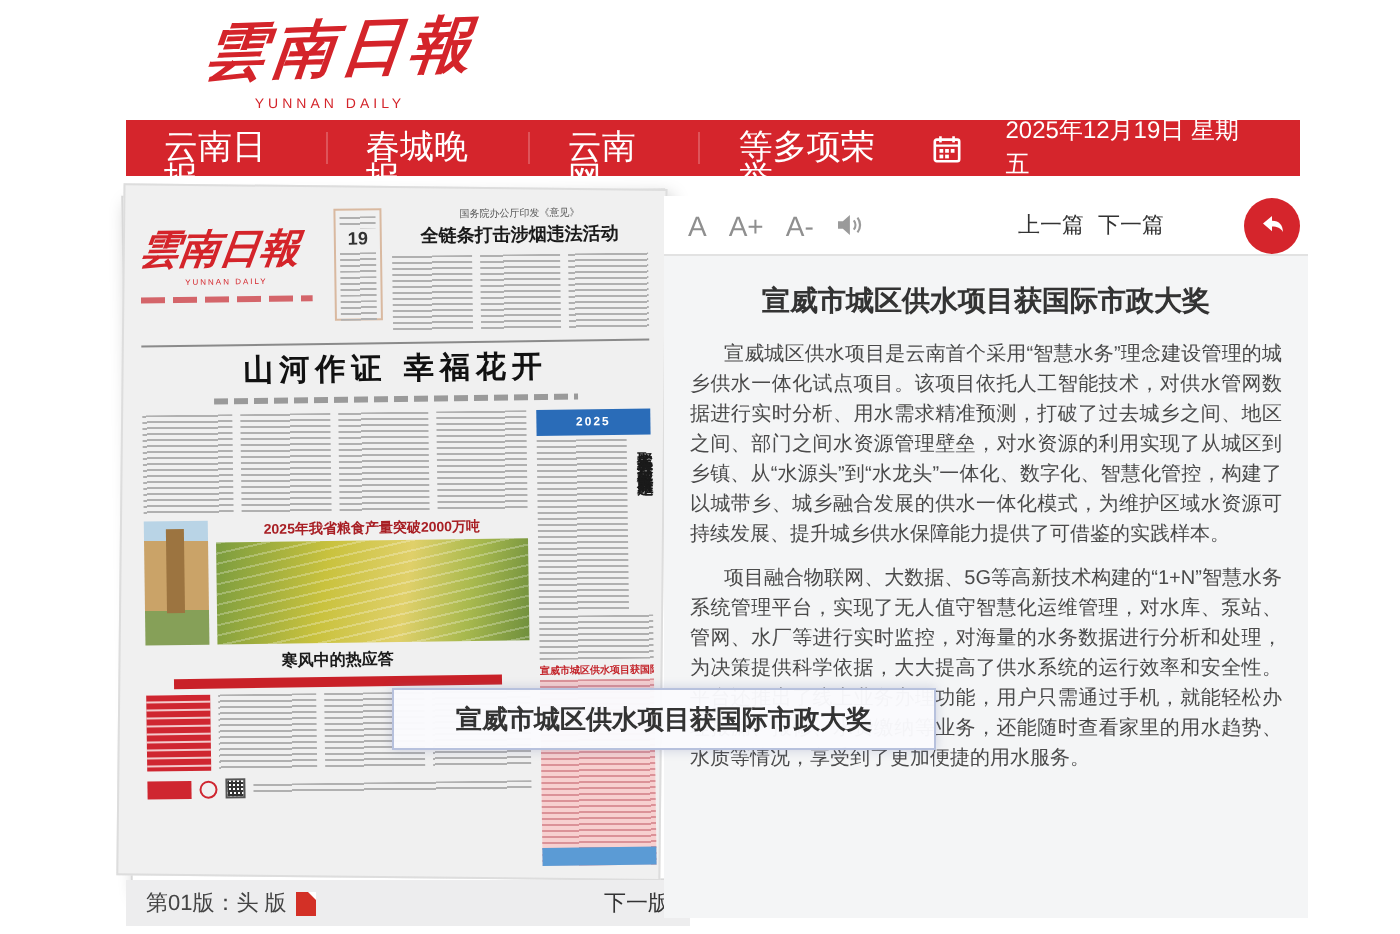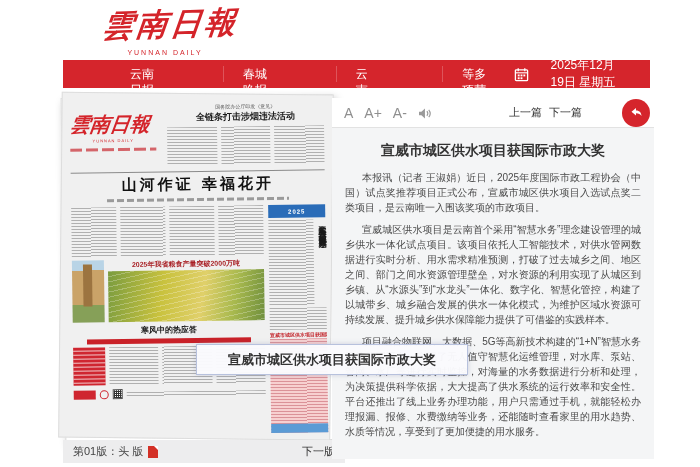--- a/index.html
+++ b/index.html
@@ -14,21 +14,21 @@
     font-family:"DejaVu Serif", serif; font-style:italic; font-weight:bold;
     font-size:31px; color:#d4242a; letter-spacing:3px; white-space:nowrap;
     transform:skewX(-8deg) rotate(-2deg); transform-origin:left bottom;
   }
   .site-logo-sub { font-size:7px; color:#d4242a; letter-spacing:2px; text-align:center; width:130px; margin-top:1px; }
   
   .navbar {
     position:absolute; left:63px; top:60px; width:587px; height:28px;
     background:#d5252c; display:flex; align-items:center; color:#fff;
   }
-  .nav-item { font-size:12px; padding:0 19px; height:16px; line-height:16px; cursor:pointer; border-left:1px solid rgba(255,255,255,.22);margin-left:48px; }
+  .nav-item { font-size:17px; padding:0 19px; height:16px; line-height:16px; cursor:pointer; border-left:1px solid rgba(255,255,255,.22); }
   .nav-item:first-child { border-left:none; }
   .nav-cal { margin-left:auto; width:15px; height:15px; cursor:pointer; }
   .nav-date { font-size:12px; margin:0 30px 0 22px; }
   
   .stage { position:absolute; left:0; top:88px; width:700px; height:379px; }
   
   .paper {
     position:absolute; left:63px; top:8px; width:272px; height:346px;
     background:#fff; border:1px solid #d8d8d8; transform:rotate(-0.8deg);
     box-shadow:3px 4px 9px rgba(0,0,0,.28); cursor:pointer;
@@ -157,20 +157,27 @@
 <div class="stage">
 
   <div class="paper">
     <div class="np">
       <div class="np-head">
         <div class="np-logo">
           <div class="np-logo-main">雲南日報</div>
           <div class="np-logo-sub">YUNNAN DAILY</div>
           <div class="np-slogan"></div>
         </div>
+        <div class="np-date">
+          <div class="tl" style="height:6px; margin:0 2px;"></div>
+          <div class="np-date-day">19</div>
+          <div class="tl"></div>
+            <div class="tl"></div>
+            <div class="tl"></div>
+        </div>
         <div class="np-top-right">
           <div class="np-kicker">国务院办公厅印发《意见》</div>
           <div class="np-top-headline">全链条打击涉烟违法活动</div>
           <div class="np-cols3">
             <div class="tl"></div>
               <div class="tl"></div>
               <div class="tl"></div>
           </div>
         </div>
       </div>
@@ -246,21 +253,20 @@
         <span>下一篇</span>
       </span>
       <span class="back-btn">
         <svg width="16" height="16" viewBox="0 0 16 16">
           <path d="M3.5 6.8 L8 3 L8 5.4 C11.8 5.4 13.4 7.8 13.5 11 C12.3 9.1 10.6 8.3 8 8.3 L8 10.6 Z" fill="#fff"></path>
         </svg>
       </span>
     </div>
     <div class="panel-body">
       <div class="article-title">宣威市城区供水项目获国际市政大奖</div>
-      <p class="article-p">本报讯（记者 王淑娟）近日，2025年度国际市政工程协会（中国）试点奖推荐项目正式公布，宣威市城区供水项目入选试点奖二类项目，是云南唯一入围该奖项的市政项目。</p>
       <p class="article-p">宣威城区供水项目是云南首个采用“智慧水务”理念建设管理的城乡供水一体化试点项目。该项目依托人工智能技术，对供水管网数据进行实时分析、用水需求精准预测，打破了过去城乡之间、地区之间、部门之间水资源管理壁垒，对水资源的利用实现了从城区到乡镇、从“水源头”到“水龙头”一体化、数字化、智慧化管控，构建了以城带乡、城乡融合发展的供水一体化模式，为维护区域水资源可持续发展、提升城乡供水保障能力提供了可借鉴的实践样本。</p>
       <p class="article-p">项目融合物联网、大数据、5G等高新技术构建的“1+N”智慧水务系统管理平台，实现了无人值守智慧化运维管理，对水库、泵站、管网、水厂等进行实时监控，对海量的水务数据进行分析和处理，为决策提供科学依据，大大提高了供水系统的运行效率和安全性。平台还推出了线上业务办理功能，用户只需通过手机，就能轻松办理报漏、报修、水费缴纳等业务，还能随时查看家里的用水趋势、水质等情况，享受到了更加便捷的用水服务。</p>
     </div>
   </div>
 
 </div>
 
 <div class="tooltip">宣威市城区供水项目获国际市政大奖</div>
 
 </body></html>

